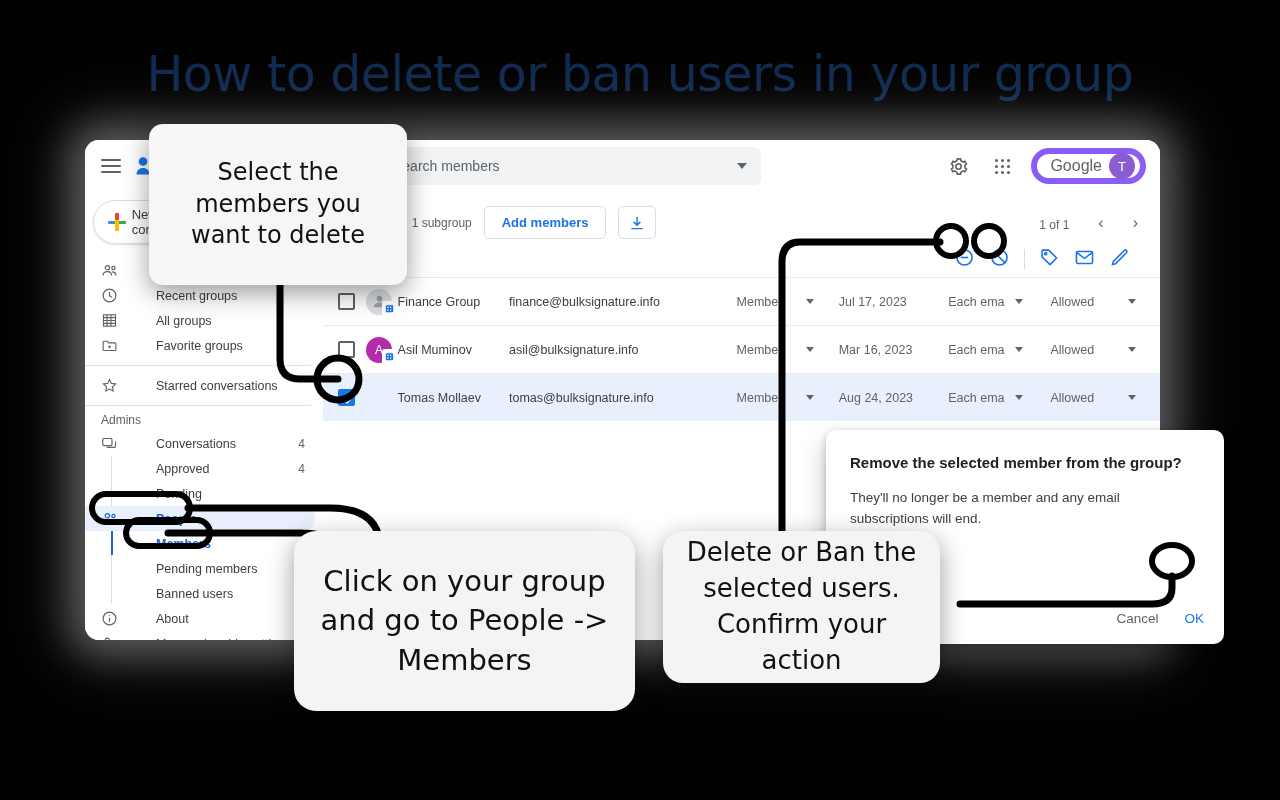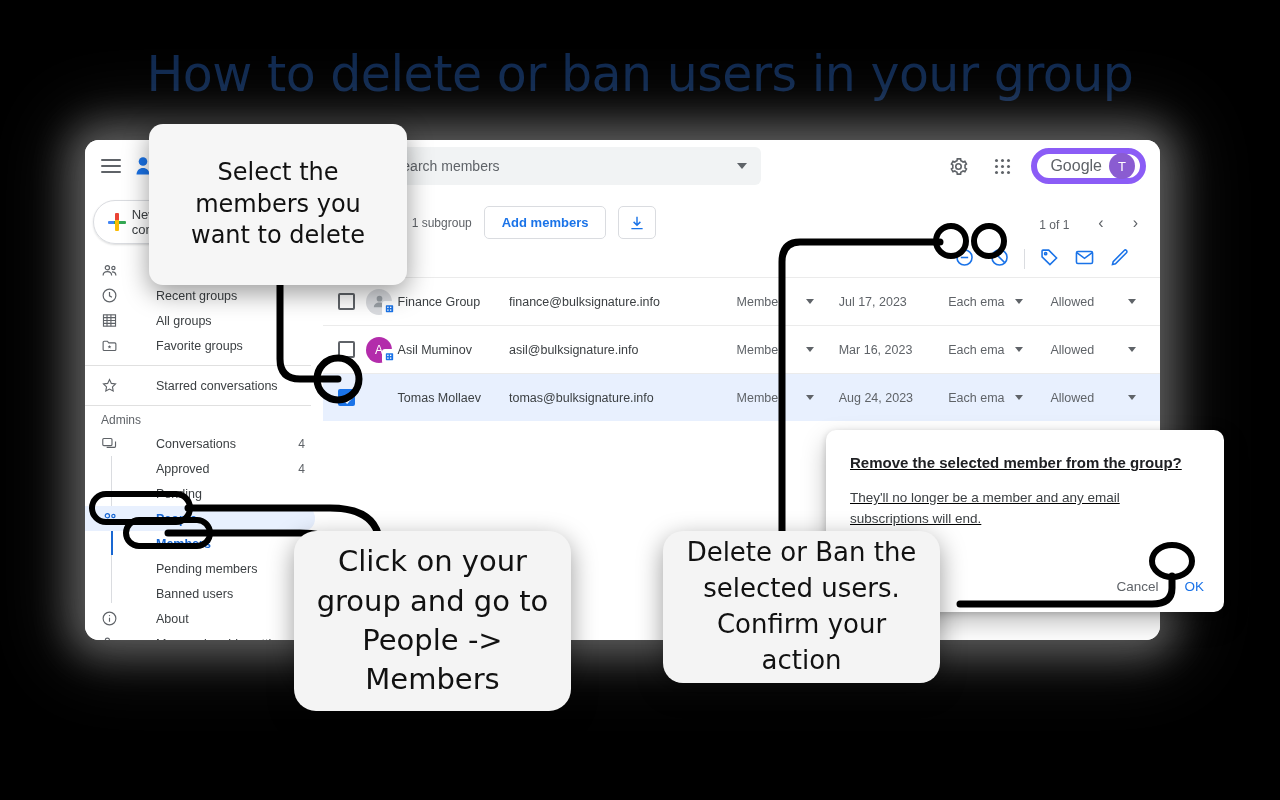--- a/index.html
+++ b/index.html
@@ -177,42 +177,41 @@
   .c-name { width: 120px; }
   .c-email { width: 245px; color: #3c4043; }
   .c-role { width: 110px; display: flex; align-items: center; gap: 24px; color:#5f6368;}
   .c-date { width: 118px; color: #5f6368; }
   .c-sub { width: 110px; display: flex; align-items: center; gap: 10px; color:#5f6368;
            white-space: nowrap; overflow: hidden; }
   .c-post { width: 118px; display: flex; align-items: center; gap: 34px; color:#5f6368;}
 
   
   #dialog {
-    position: absolute; left: 826px; top: 430px; width: 398px; height: 182px;
+    position: absolute; left: 826px; top: 430px; width: 398px; height: 214px;
     background: #fff; border-radius: 10px;
     box-shadow: 0 11px 24px rgba(0,0,0,.26), 0 2px 7px rgba(0,0,0,.18);
     padding: 24px 24px 0 24px;
-    text-decoration: underline;
   }
   #dialog .dtitle { font-size: 15px; font-weight: 700; color: #202124; }
   #dialog .dbody { margin-top: 17px; font-size: 13.5px; color: #3c4043; line-height: 1.52; }
   #dialog .dactions { position: absolute; right: 20px; bottom: 18px; display: flex; align-items: center; gap: 26px; }
   #dialog .cancel { font-size: 13.5px; color: #5f6368; }
   #dialog .okbtn { font-size: 13.5px; color: #1a73e8; font-weight: 500; }
 
   
   .callout {
     position: absolute; background: #f4f4f4; border-radius: 18px;
     box-shadow: 0 8px 26px rgba(0,0,0,.40);
     display: flex; align-items: center; justify-content: center; text-align: center;
     color: #111; font-family: "DejaVu Sans", sans-serif; font-weight: 500;
     padding: 14px 18px;
   }
   #callout-1 { left: 149px; top: 124px; width: 258px; height: 161px; font-size: 24px; line-height: 1.33; border-radius: 14px; background:#f6f6f6;}
-  #callout-2 { left: 294px; top: 531px; width: 277px; height: 180px; font-size: 29px; line-height: 1.36; border-radius: 22px; }
+  #callout-2 { left: 294px; top: 531px; width: 341px; height: 180px; font-size: 29px; line-height: 1.36; border-radius: 22px; }
   #callout-3 { left: 663px; top: 531px; width: 277px; height: 152px; font-size: 26px; line-height: 1.38; border-radius: 20px; }
 
   
   #overlay { position: absolute; left: 0; top: 0; width: 1280px; height: 800px; pointer-events: none; }
 </style>
 </head>
 <body>
 
 <div id="stage">
 

